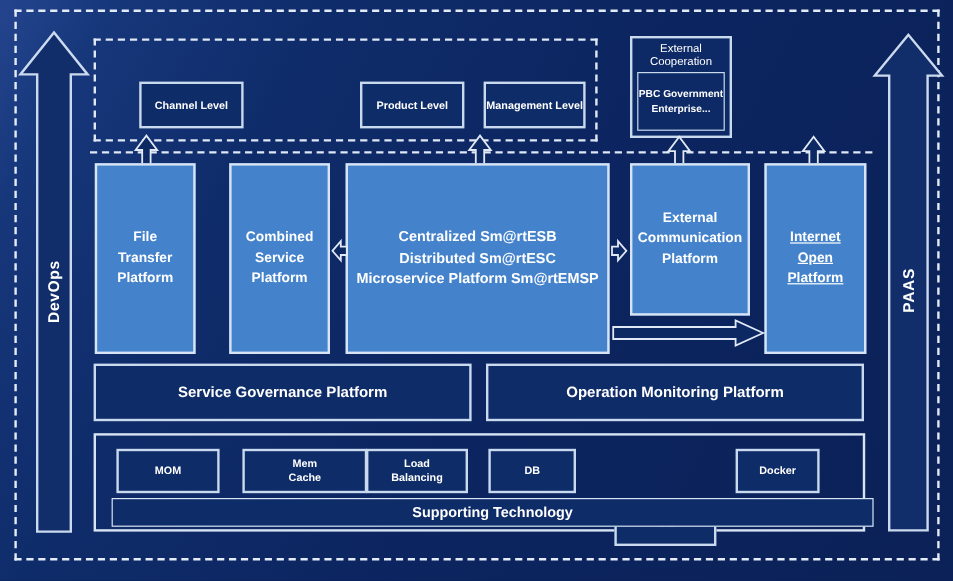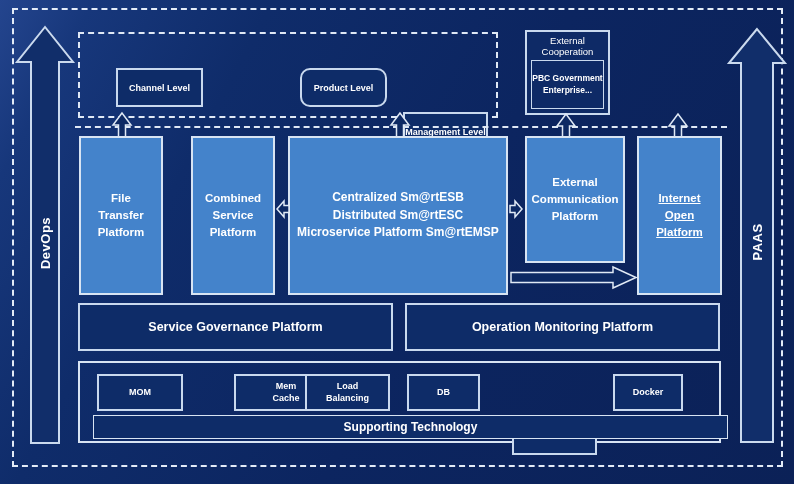--- a/index.html
+++ b/index.html
@@ -40,24 +40,24 @@
 
   <svg class="abs" style="left:728px;top:28px;" width="58" height="416">
     <polygon points="29,1 1,35 13,35 13,414 45,414 45,35 57,35" fill="#112e6a" stroke="#cbdaee" stroke-width="2" stroke-linejoin="miter"></polygon>
   </svg>
   <div class="vlabel" style="left:757px;top:242px;">PAAS</div>
 
   <div class="abs lvl-dashed"></div>
   <div class="abs darkbox lvl" style="left:90px;width:87px;margin-left:26px;">
     <span>Channel Level</span>
   </div>
-  <div class="abs darkbox lvl" style="left:300px;width:87px;border-radius:10px;">
+  <div class="abs darkbox lvl" style="left:300px;width:87px;">
     <span>Product Level</span>
   </div>
-  <div class="abs darkbox lvl" style="left:403px;width:85px;margin-top:44px;">
+  <div class="abs darkbox lvl" style="left:403px;width:85px;">
     <span>Management Level</span>
   </div>
 
   <div class="abs topgroup" style="left:525px;top:30px;width:85px;height:85px;">
     <div class="grp-title small-note">External
 Cooperation</div>
     <div class="innerbox" style="left:4px;right:4px;top:28px;bottom:4px;">
       <span>PBC Government
 Enterprise...</span>
     </div>
@@ -120,21 +120,21 @@
     <span>Service Governance Platform</span>
   </div>
   <div class="abs darkbox govbox" style="left:405px;top:303px;width:315px;height:48px;">
     <span>Operation Monitoring Platform</span>
   </div>
 
   <div class="abs supp-outer"></div>
   <div class="abs darkbox tech" style="left:97px;width:86px;">
     <span>MOM</span>
   </div>
-  <div class="abs darkbox tech" style="left:202px;width:104px;margin-left:32px;">
+  <div class="abs darkbox tech" style="left:202px;width:104px;">
     <span>Mem
 Cache</span>
   </div>
   <div class="abs darkbox tech" style="left:305px;width:85px;">
     <span>Load
 Balancing</span>
   </div>
   <div class="abs darkbox tech" style="left:407px;width:73px;">
     <span>DB</span>
   </div>

